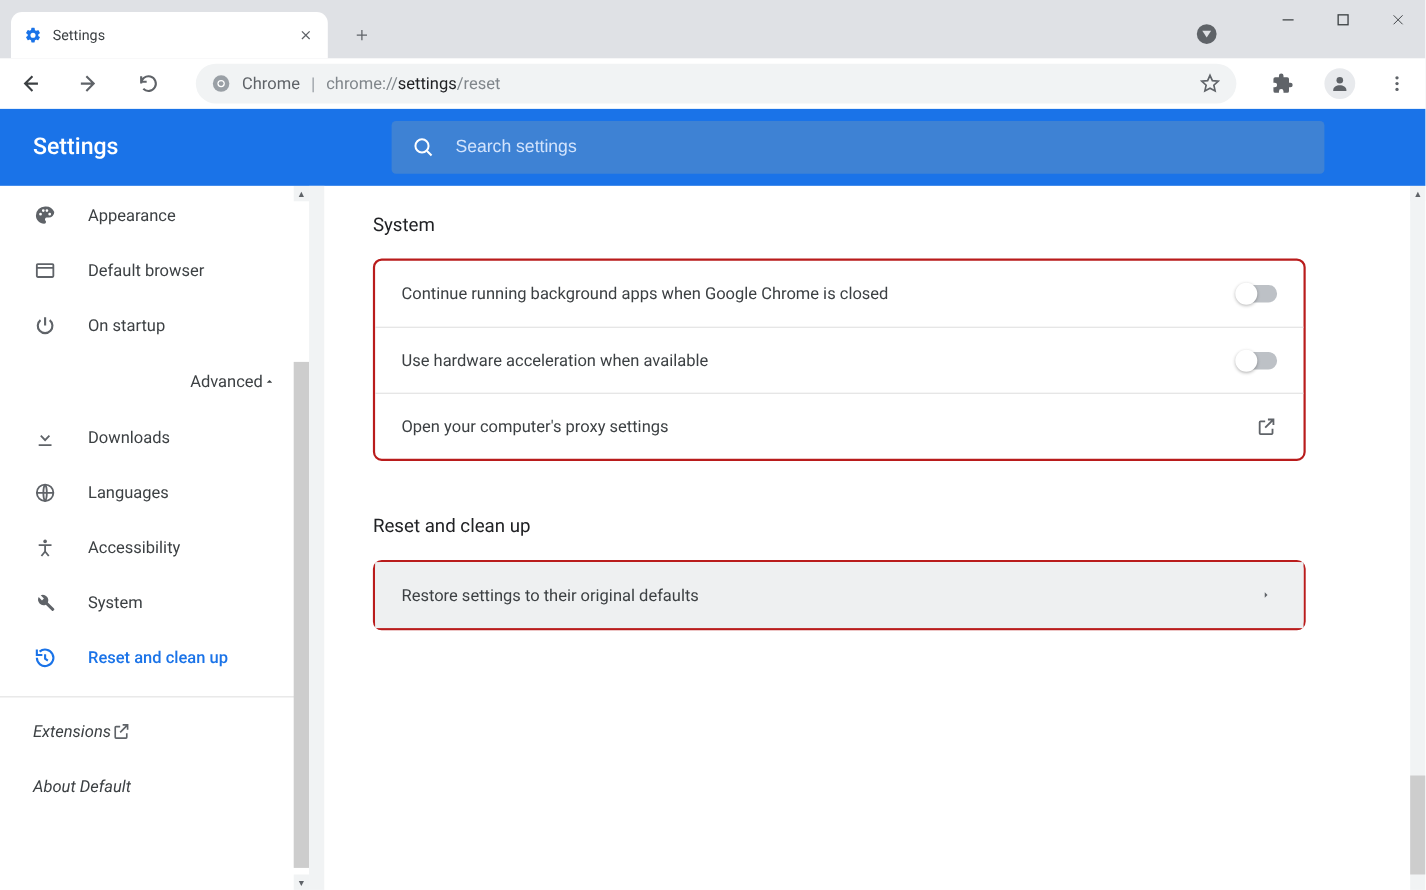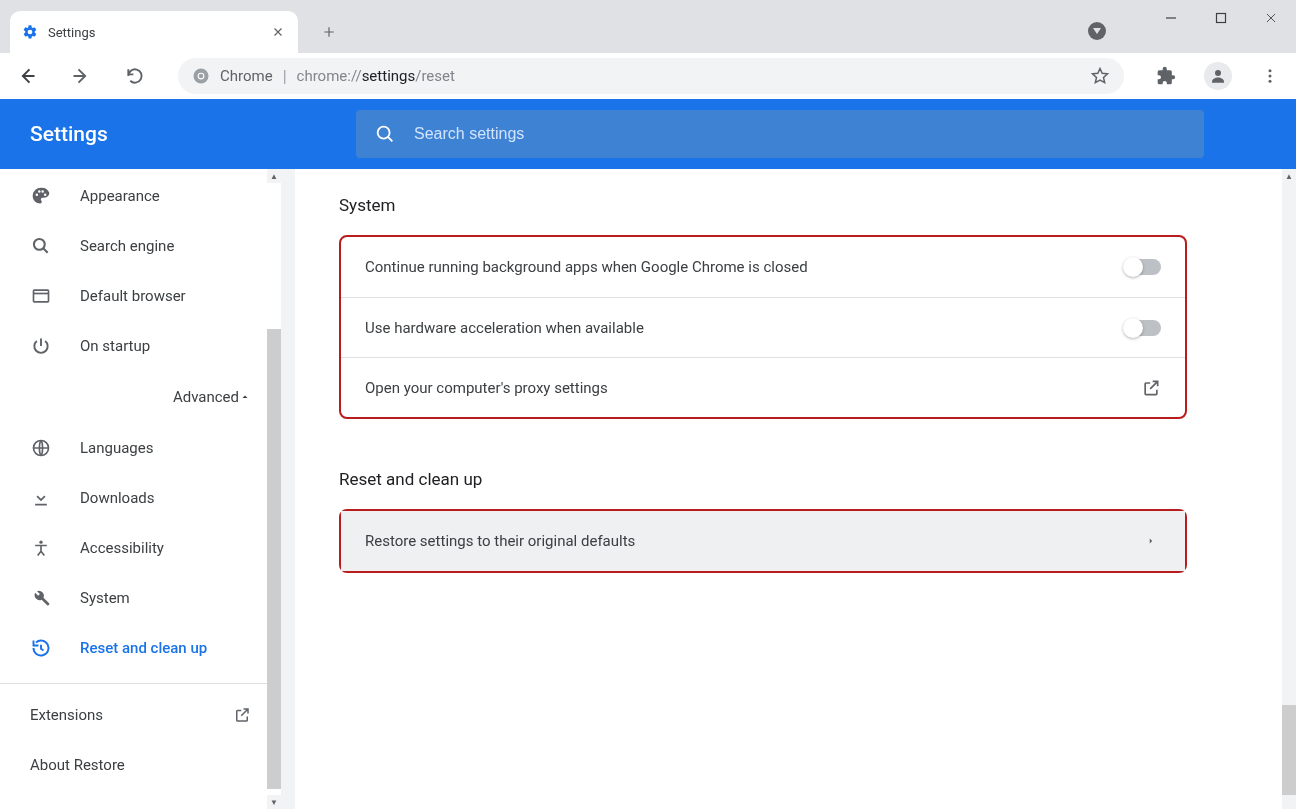--- a/index.html
+++ b/index.html
@@ -209,24 +209,25 @@
 
     .sidebar-divider {
       height:1px;
       background:#e0e0e0;
       margin: 10px 0 6px;
     }
     .side-link {
       height:50px;
       display:flex;
       align-items:center;
-      justify-content:space-between;
+      justify-content:flex-start;
       padding: 0 30px;
       color:#3c4043;
       font-size:15px;
+      font-style:italic;
     }
 
     
     .side-scroll-up, .side-scroll-down {
       position:absolute; right:0; width:14px;height:14px;
       background:#f1f3f4;
       display:flex;align-items:center;justify-content:center;
       color:#5f6368;
       font-size:8px;
     }
@@ -432,29 +433,20 @@
       <div class="side-item">
         <span class="icon-slot">
           <svg width="20" height="20" viewBox="0 0 24 24" fill="currentColor">
               <path d="M12 2A10 10 0 0 0 2 12c0 5 4 9 9 9a2 2 0 0 0 2-2 2 2 0 0 0-.6-1.4 2 2 0 0 1 1.4-3.4h2.2A6 6 0 0 0 22 8.2 10 10 0 0 0 12 2Zm-5 10a1.5 1.5 0 1 1 1.5-1.5A1.5 1.5 0 0 1 7 12Zm3-4a1.5 1.5 0 1 1 1.5-1.5A1.5 1.5 0 0 1 10 8Zm4 0a1.5 1.5 0 1 1 1.5-1.5A1.5 1.5 0 0 1 14 8Zm3 4a1.5 1.5 0 1 1 1.5-1.5A1.5 1.5 0 0 1 17 12Z"></path>
             </svg>
         </span>
         <span class="label">Appearance</span>
       </div>
       <div class="side-item">
         <span class="icon-slot">
-          <svg width="20" height="20" viewBox="0 0 24 24" fill="none" stroke="currentColor" stroke-width="2.5">
-              <circle cx="10" cy="10" r="6.5"></circle>
-              <path d="M20 20l-5-5"></path>
-            </svg>
-        </span>
-        <span class="label">Search engine</span>
-      </div>
-      <div class="side-item">
-        <span class="icon-slot">
           <svg width="20" height="20" viewBox="0 0 24 24" fill="none" stroke="currentColor" stroke-width="2">
               <rect x="3" y="5" width="18" height="14" rx="1"></rect>
               <path d="M3 9h18"></path>
             </svg>
         </span>
         <span class="label">Default browser</span>
       </div>
       <div class="side-item">
         <span class="icon-slot">
           <svg width="20" height="20" viewBox="0 0 24 24" fill="none" stroke="currentColor" stroke-width="2.3">
@@ -469,34 +461,34 @@
         <span>Advanced</span>
         <span>
           <svg width="12" height="12" viewBox="0 0 24 24" fill="currentColor">
               <path d="M7 14l5-5 5 5z"></path>
             </svg>
         </span>
       </div>
 
       <div class="side-item">
         <span class="icon-slot">
+          <svg width="20" height="20" viewBox="0 0 24 24" fill="currentColor">
+              <path d="M12 3v10l4-4 1.4 1.4L12 16l-5.4-5.6L8 9l4 4V3ZM5 19h14v2H5Z"></path>
+            </svg>
+        </span>
+        <span class="label">Downloads</span>
+      </div>
+      <div class="side-item">
+        <span class="icon-slot">
           <svg width="20" height="20" viewBox="0 0 24 24" fill="none" stroke="currentColor" stroke-width="2">
               <circle cx="12" cy="12" r="9"></circle>
               <path d="M3 12h18M12 3c2.5 3 2.5 15 0 18M12 3c-2.5 3-2.5 15 0 18"></path>
             </svg>
         </span>
         <span class="label">Languages</span>
-      </div>
-      <div class="side-item">
-        <span class="icon-slot">
-          <svg width="20" height="20" viewBox="0 0 24 24" fill="currentColor">
-              <path d="M12 3v10l4-4 1.4 1.4L12 16l-5.4-5.6L8 9l4 4V3ZM5 19h14v2H5Z"></path>
-            </svg>
-        </span>
-        <span class="label">Downloads</span>
       </div>
       <div class="side-item">
         <span class="icon-slot">
           <svg width="20" height="20" viewBox="0 0 24 24" fill="none" stroke="currentColor" stroke-width="2">
               <circle cx="12" cy="5" r="2" fill="currentColor" stroke="none"></circle>
               <path d="M5 9h14M12 9v7M12 16l-4 5M12 16l4 5"></path>
             </svg>
         </span>
         <span class="label">Accessibility</span>
       </div>
@@ -523,21 +515,21 @@
       <div class="side-link">
         <span>Extensions</span>
         <span>
           <svg width="18" height="18" viewBox="0 0 24 24" fill="none" stroke="#5f6368" stroke-width="2">
               <path d="M14 4h6v6M20 4l-9 9"></path>
               <path d="M19 14v5a1 1 0 0 1-1 1H6a1 1 0 0 1-1-1V7a1 1 0 0 1 1-1h5"></path>
             </svg>
         </span>
       </div>
       <div class="side-link">
-        <span>About Restore</span>
+        <span>About Default</span>
       </div>
     </div>
   </div>
 
   <div class="content">
     <div class="right-scrollbar-track"></div>
     <div class="right-scroll-up">▲</div>
     <div class="right-scroll-thumb"></div>
 
     <div class="section-title">System</div>

